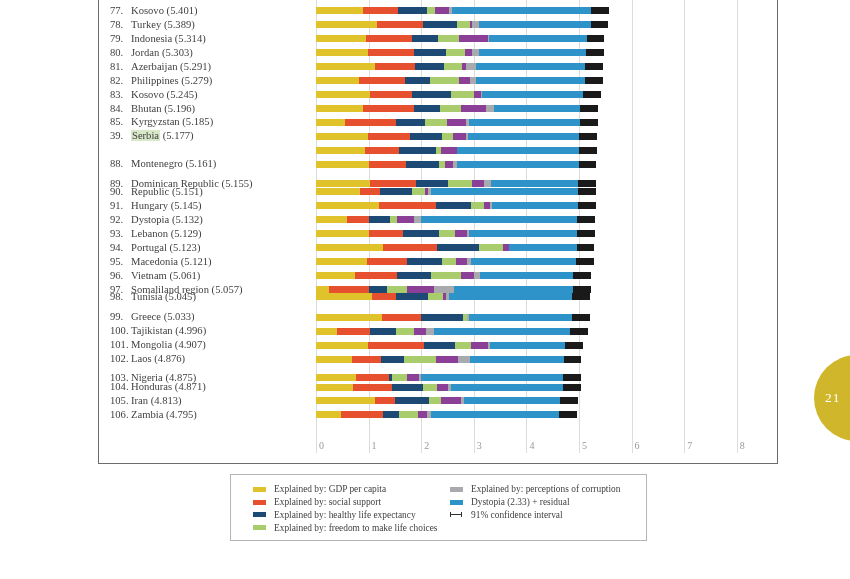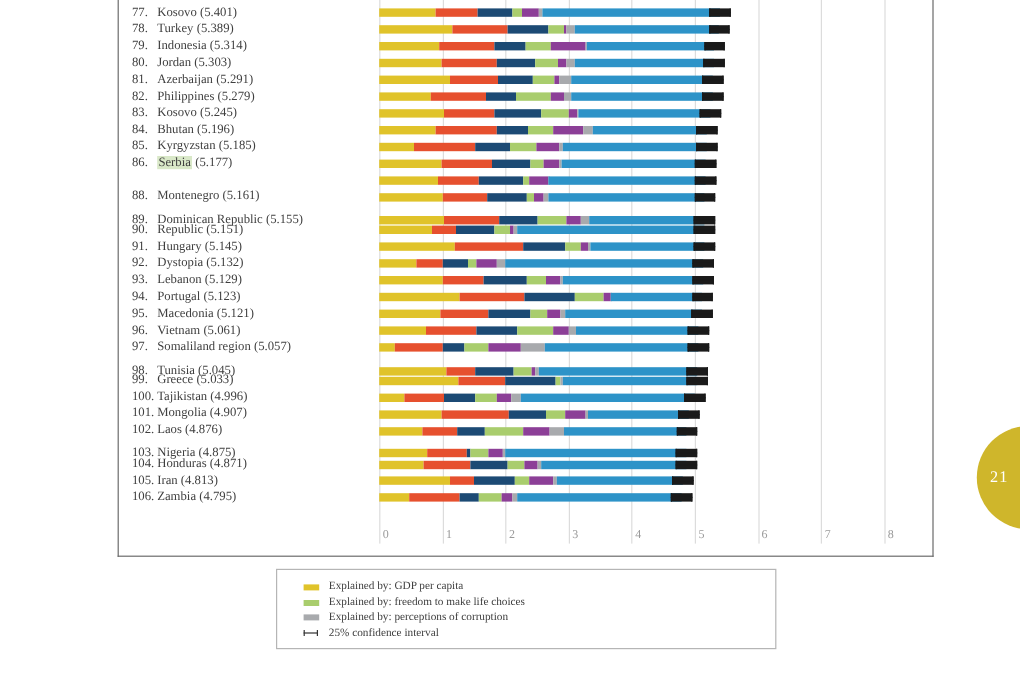--- a/index.html
+++ b/index.html
@@ -132,21 +132,21 @@
   <div class="row" style="top: 113.44px;">
     <span class="lbl"><span class="rank">85.</span><span class="cname">Kyrgyzstan</span><span class="score">&nbsp;(5.185)</span></span>
     <div class="bar"><span class="seg" style="width: 29.456px; background: rgb(224, 195, 42);"></span><span class="seg" style="width: 50.1804px; background: rgb(230, 80, 46);"></span><span class="seg" style="width: 29.1404px; background: rgb(28, 74, 116);"></span><span class="seg" style="width: 21.9342px; background: rgb(169, 205, 109);"></span><span class="seg" style="width: 19.725px; background: rgb(140, 63, 151);"></span><span class="seg" style="width: 2.2618px; background: rgb(168, 170, 173);"></span><span class="seg" style="width: 120.033px; background: rgb(45, 147, 200);"></span></div>
     <div class="ci" style="left: 481.789px; width: 17.884px; background: rgb(26, 26, 26);">
           <i class="l"></i>
           <i class="r"></i>
         </div>
   </div>
 
   <div class="row" style="top: 127.37px;">
-    <span class="lbl"><span class="rank">86.</span><span class="cname hl" style="background: rgb(217, 232, 200);">Serbia</span><span class="score">&nbsp;(5.177)</span></span>
+    <span class="lbl"><span class="rank">39.</span><span class="cname hl" style="background: rgb(217, 232, 200);">Serbia</span><span class="score">&nbsp;(5.177)</span></span>
     <div class="bar"><span class="seg" style="width: 52.3896px; background: rgb(224, 195, 42);"></span><span class="seg" style="width: 41.4488px; background: rgb(230, 80, 46);"></span><span class="seg" style="width: 32.2438px; background: rgb(28, 74, 116);"></span><span class="seg" style="width: 10.6252px; background: rgb(169, 205, 109);"></span><span class="seg" style="width: 13.0974px; background: rgb(140, 63, 151);"></span><span class="seg" style="width: 2.2618px; background: rgb(168, 170, 173);"></span><span class="seg" style="width: 120.244px; background: rgb(45, 147, 200);"></span></div>
     <div class="ci" style="left: 481.368px; width: 17.884px; background: rgb(26, 26, 26);">
           <i class="l"></i>
           <i class="r"></i>
         </div>
   </div>
 
   <div class="row" style="top: 141.3px;">
     <div class="bar"><span class="seg" style="width: 49.1284px; background: rgb(224, 195, 42);"></span><span class="seg" style="width: 33.8744px; background: rgb(230, 80, 46);"></span><span class="seg" style="width: 37.2408px; background: rgb(28, 74, 116);"></span><span class="seg" style="width: 4.997px; background: rgb(169, 205, 109);"></span><span class="seg" style="width: 15.7274px; background: rgb(140, 63, 151);"></span><span class="seg" style="width: 0.1052px; background: rgb(168, 170, 173);"></span><span class="seg" style="width: 130.501px; background: rgb(45, 147, 200);"></span></div>
     <div class="ci" style="left: 480.632px; width: 17.884px; background: rgb(26, 26, 26);">
@@ -238,21 +238,21 @@
 
   <div class="row" style="top: 280.6px;">
     <span class="lbl"><span class="rank">97.</span><span class="cname">Somaliland region</span><span class="score">&nbsp;(5.057)</span></span>
     <div class="bar"><span class="seg" style="width: 13.4656px; background: rgb(224, 195, 42);"></span><span class="seg" style="width: 39.9234px; background: rgb(230, 80, 46);"></span><span class="seg" style="width: 17.4106px; background: rgb(28, 74, 116);"></span><span class="seg" style="width: 20.5666px; background: rgb(169, 205, 109);"></span><span class="seg" style="width: 27.089px; background: rgb(140, 63, 151);"></span><span class="seg" style="width: 19.3568px; background: rgb(168, 170, 173);"></span><span class="seg" style="width: 128.186px; background: rgb(45, 147, 200);"></span></div>
     <div class="ci" style="left: 475.056px; width: 17.884px; background: rgb(26, 26, 26);">
           <i class="l"></i>
           <i class="r"></i>
         </div>
   </div>
 
-  <div class="row" style="top: 301px;">
+  <div class="row" style="top: 288px;">
     <span class="lbl"><span class="rank">98.</span><span class="cname">Tunisia</span><span class="score">&nbsp;(5.045)</span></span>
     <div class="bar"><span class="seg" style="width: 55.5456px; background: rgb(224, 195, 42);"></span><span class="seg" style="width: 24.3012px; background: rgb(230, 80, 46);"></span><span class="seg" style="width: 32.2964px; background: rgb(28, 74, 116);"></span><span class="seg" style="width: 15.0436px; background: rgb(169, 205, 109);"></span><span class="seg" style="width: 2.5774px; background: rgb(140, 63, 151);"></span><span class="seg" style="width: 3.3664px; background: rgb(168, 170, 173);"></span><span class="seg" style="width: 132.236px; background: rgb(45, 147, 200);"></span></div>
     <div class="ci" style="left: 474.425px; width: 17.884px; background: rgb(26, 26, 26);">
           <i class="l"></i>
           <i class="r"></i>
         </div>
   </div>
 
   <div class="row" style="top: 308.46px;">
     <span class="lbl"><span class="rank">99.</span><span class="cname">Greece</span><span class="score">&nbsp;(5.033)</span></span>
@@ -336,31 +336,43 @@
       <span class="tick" style="left: 634.6px;">6</span>
       <span class="tick" style="left: 687.2px;">7</span>
       <span class="tick" style="left: 739.8px;">8</span>
     </div>
   <div class="legend" id="legend">
       <div class="legend-item">
         <span class="swatch" style="background: rgb(224, 195, 42);"></span>
         <span>Explained by: GDP per capita</span>
       </div>
       <div class="legend-item">
+        <span class="swatch" style="background: rgb(230, 80, 46);"></span>
+        <span>Explained by: social support</span>
+      </div>
+      <div class="legend-item">
+        <span class="swatch" style="background: rgb(28, 74, 116);"></span>
+        <span>Explained by: healthy life expectancy</span>
+      </div>
+      <div class="legend-item">
         <span class="swatch" style="background: rgb(169, 205, 109);"></span>
         <span>Explained by: freedom to make life choices</span>
       </div>
       <div class="legend-item">
         <span class="swatch" style="background: rgb(168, 170, 173);"></span>
         <span>Explained by: perceptions of corruption</span>
       </div>
       <div class="legend-item">
+        <span class="swatch" style="background: rgb(45, 147, 200);"></span>
+        <span>Dystopia (2.33) + residual</span>
+      </div>
+      <div class="legend-item">
         <span class="ci-marker">
           <i class="l"></i>
           <i class="r"></i>
         </span>
-        <span>25% confidence interval</span>
+        <span>91% confidence interval</span>
       </div>
     </div>
   <div class="badge" id="badge" style="background: rgb(207, 182, 43);">
     <span>21</span>
   </div>
 </div>
 
 </body></html>

